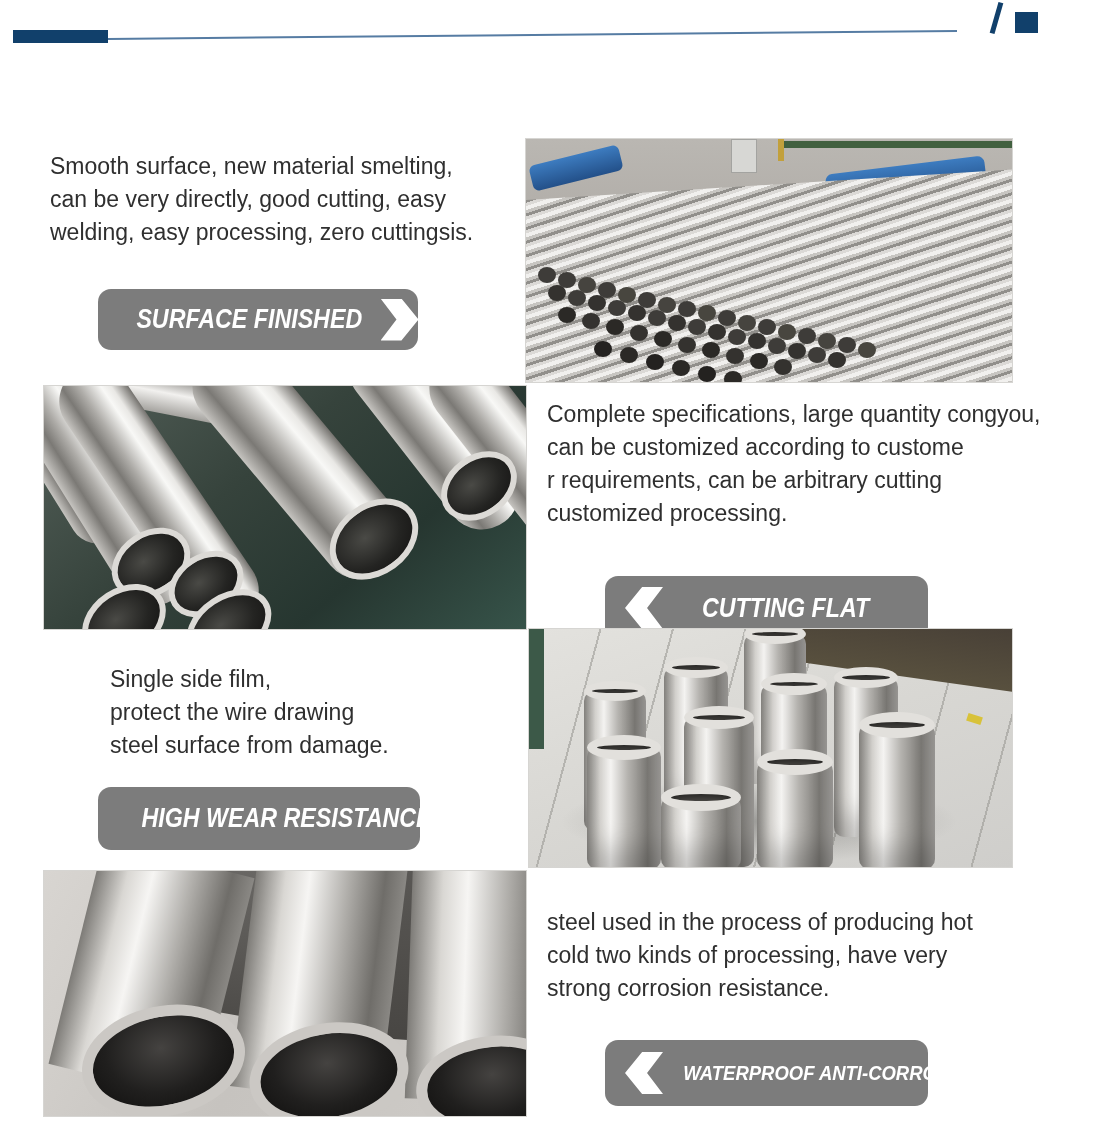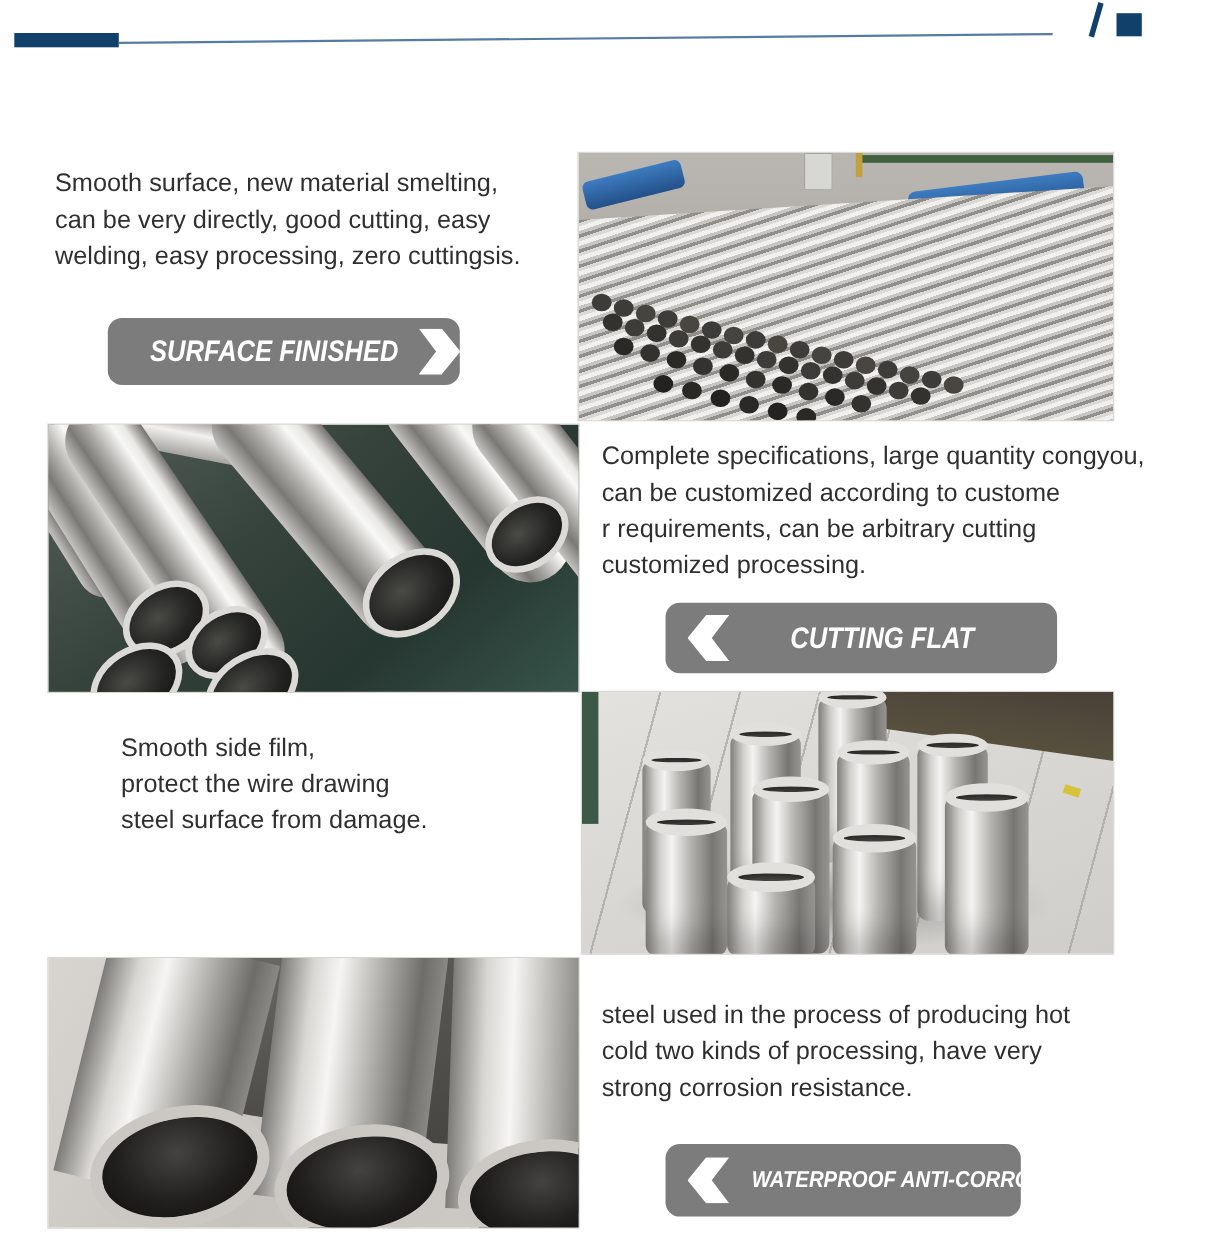--- a/index.html
+++ b/index.html
@@ -22,21 +22,21 @@
 
   
   .banner{background:#7c7c7c;border-radius:13px;display:flex;align-items:center;
           justify-content:space-between;padding:0 20px;box-sizing:border-box;font-style:italic;}
   .banner .lbl{color:#fff;font-weight:bold;font-size:27px;letter-spacing:0px;
                transform:scaleX(.86);transform-origin:center;white-space:nowrap;}
   .chev{width:38px;height:42px;background:#fff;flex:0 0 auto;
         clip-path:polygon(0 0,55% 0,100% 50%,55% 100%,0 100%,42% 50%);}
   .chev.left{transform:scaleX(-1);}
   .b1{left:98px;top:289px;width:320px;height:61px;}
-  .b2{left:605px;top:548px;width:356px;height:64px;}
+  .b2{left:605px;top:576px;width:323px;height:64px;}
   .b3{left:98px;top:787px;width:322px;height:63px;}
   .b4{left:605px;top:1040px;width:323px;height:66px;}
   .b4 .lbl{font-size:21px;transform:scaleX(.88);}
   .b2 .lbl,.b4 .lbl{flex:1;text-align:center;}
 
   
   .photo{overflow:hidden;border:1px solid #d6d5d2;box-sizing:border-box;}
 
   
   .p1{left:525px;top:138px;width:488px;height:245px;
@@ -152,23 +152,27 @@
   </div>
   <div class="abs desc t2">Complete specifications, large quantity congyou,
 can be customized according to custome
 r requirements, can be arbitrary cutting
 customized processing.</div>
   <div class="abs banner b2">
     <span class="chev left"></span>
     <span class="lbl">CUTTING FLAT</span>
   </div>
 
-  <div class="abs desc t3">Smooth side film,
+  <div class="abs desc t3">Single side film,
 protect the wire drawing
 steel surface from damage.</div>
+  <div class="abs banner b3">
+    <span class="lbl">HIGH WEAR RESISTANCE</span>
+    <span class="chev"></span>
+  </div>
   <div class="abs photo p3">
     <div class="abs mat"></div>
     <div class="abs green-strip"></div>
     <div class="abs chip"></div>
     <div class="abs grp-shadow"></div>
     <div class="cyl" style="left:55px;top:62px;width:62px;height:140px;">
         <div class="ring" style="top:-10px;height:20px;border-width:8px;"></div>
       </div>
     <div class="cyl" style="left:135px;top:38px;width:64px;height:150px;">
         <div class="ring" style="top:-10px;height:21px;border-width:8px;"></div>

